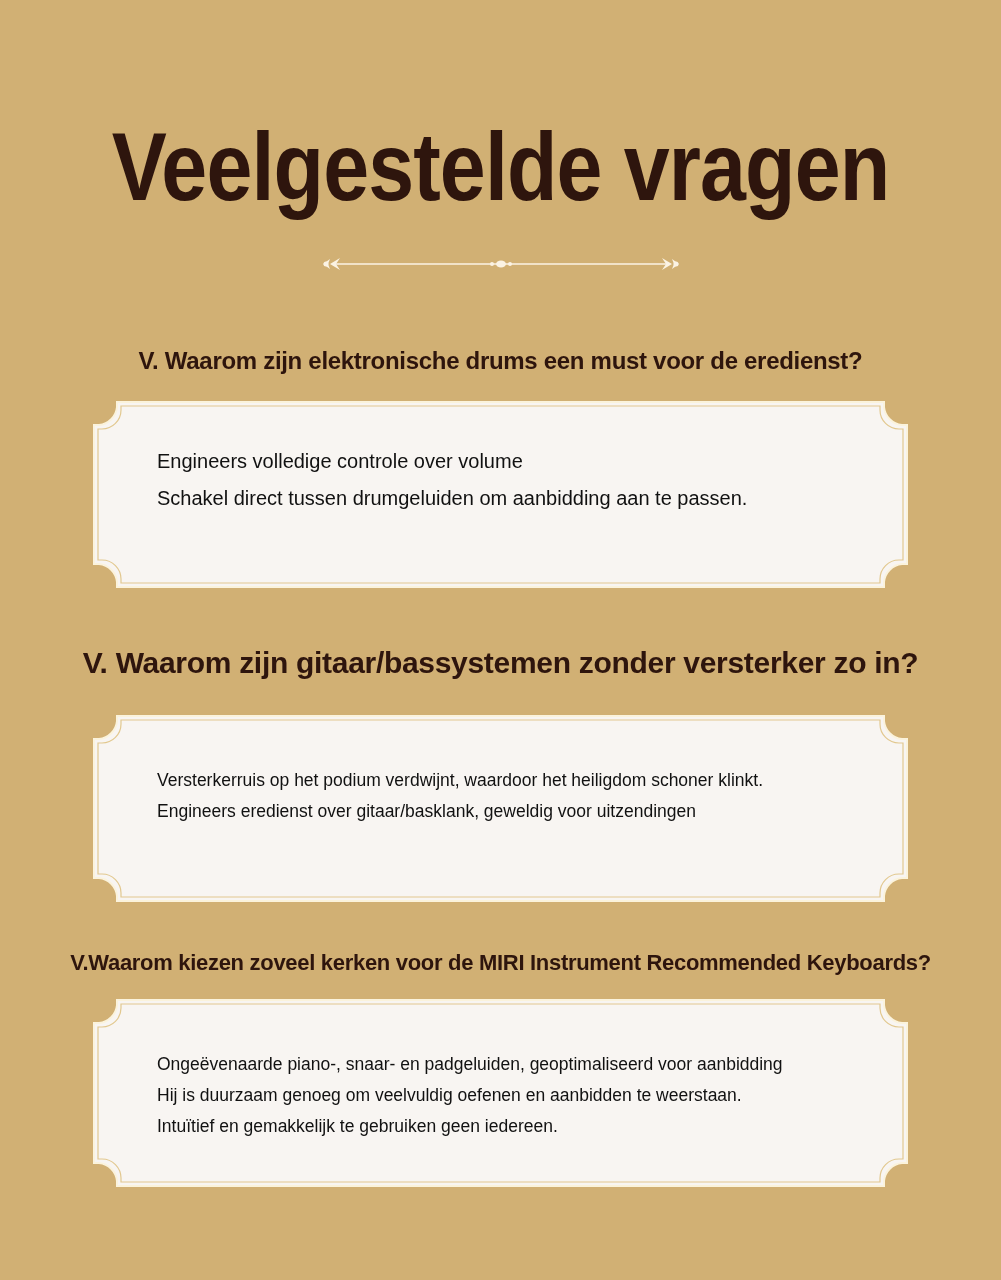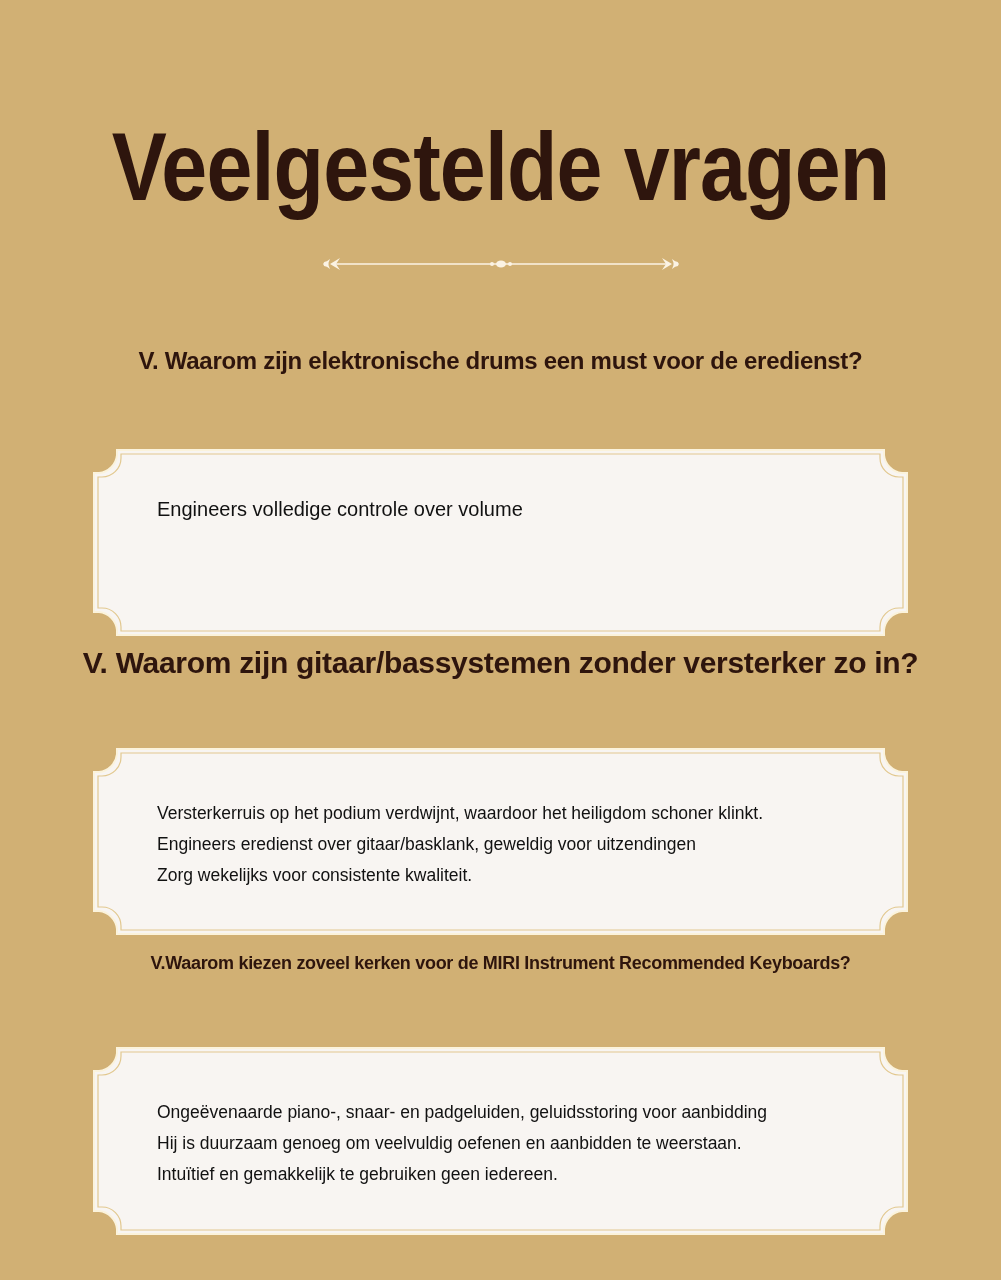--- a/index.html
+++ b/index.html
@@ -23,26 +23,26 @@
   }
   .divider { position: absolute; left: 320px; top: 255px; width: 362px; height: 18px; }
   .question {
     position: absolute; left: 0; width: 1001px; text-align: center;
     color: #2E150D; font-weight: bold; margin: 0;
     font-family: "Liberation Sans", sans-serif;
     letter-spacing: -0.3px;
   }
   .q1 { top: 345px; font-size: 24px; line-height: 32px; }
   .q2 { top: 646px; font-size: 30px; line-height: 34px; }
-  .q3 { top: 950px; font-size: 18px; line-height: 26px; }
-  .card { position: absolute; left: 93px; width: 815px; margin-top: 48px; }
+  .q3 { top: 950px; font-size: 22px; line-height: 26px; }
+  .card { position: absolute; left: 93px; width: 815px; }
   .card svg { position: absolute; left: 0; top: 0; }
   .card-lines { position: absolute; left: 64px; margin: 0; padding: 0; list-style: none; color: #111; }
   .c1 { top: 401px; height: 187px; }
-  .c2 { top: 700px; height: 187px; }
+  .c2 { top: 715px; height: 187px; }
   .c3 { top: 999px; height: 188px; }
   .c1 .card-lines { top: 42px; font-size: 20px; line-height: 36.5px; }
   .c2 .card-lines { top: 50px; font-size: 17.5px; line-height: 31px; }
   .c3 .card-lines { top: 50px; font-size: 17.5px; line-height: 31px; }
 </style>
 </head>
 <body>
 
 <h1 class="title">Veelgestelde vragen</h1>
 
@@ -63,40 +63,40 @@
 </svg>
 
 <h2 class="question q1">V. Waarom zijn elektronische drums een must voor de eredienst?</h2>
 <div class="card c1">
   <svg width="815" height="187" viewBox="0 0 815 187">
     <path d="M24 1 H791 V6 A20 20 0 0 0 809 24 H814 V163 H809 A20 20 0 0 0 791 181 V186 H24 V181 A20 20 0 0 0 6 163 H1 V24 H6 A20 20 0 0 0 24 6 Z" fill="#F8F5F2" stroke="#FBF3DC" stroke-width="2"></path>
     <path d="M28 5 H787 V9 A19 19 0 0 0 806 28 H810 V159 H806 A19 19 0 0 0 787 178 V182 H28 V178 A19 19 0 0 0 9 159 H5 V28 H9 A19 19 0 0 0 28 9 Z" fill="none" stroke="#E2C88F" stroke-width="1.2"></path>
   </svg>
   <ul class="card-lines">
     <li>Engineers volledige controle over volume</li>
+    <li>Schakel direct tussen drumgeluiden om aanbidding aan te passen.</li>
   </ul>
 </div>
 
 <h2 class="question q2">V. Waarom zijn gitaar/bassystemen zonder versterker zo in?</h2>
 <div class="card c2">
   <svg width="815" height="187" viewBox="0 0 815 187">
     <path d="M24 1 H791 V6 A20 20 0 0 0 809 24 H814 V163 H809 A20 20 0 0 0 791 181 V186 H24 V181 A20 20 0 0 0 6 163 H1 V24 H6 A20 20 0 0 0 24 6 Z" fill="#F8F5F2" stroke="#FBF3DC" stroke-width="2"></path>
     <path d="M28 5 H787 V9 A19 19 0 0 0 806 28 H810 V159 H806 A19 19 0 0 0 787 178 V182 H28 V178 A19 19 0 0 0 9 159 H5 V28 H9 A19 19 0 0 0 28 9 Z" fill="none" stroke="#E2C88F" stroke-width="1.2"></path>
   </svg>
   <ul class="card-lines">
     <li>Versterkerruis op het podium verdwijnt, waardoor het heiligdom schoner klinkt.</li>
     <li>Engineers eredienst over gitaar/basklank, geweldig voor uitzendingen</li>
-    <li>Zorg wekelijks voor consistente kwaliteit.</li>
   </ul>
 </div>
 
 <h2 class="question q3">V.Waarom kiezen zoveel kerken voor de MIRI Instrument Recommended Keyboards?</h2>
 <div class="card c3">
   <svg width="815" height="188" viewBox="0 0 815 188">
     <path d="M24 1 H791 V6 A20 20 0 0 0 809 24 H814 V164 H809 A20 20 0 0 0 791 182 V187 H24 V182 A20 20 0 0 0 6 164 H1 V24 H6 A20 20 0 0 0 24 6 Z" fill="#F8F5F2" stroke="#FBF3DC" stroke-width="2"></path>
     <path d="M28 5 H787 V9 A19 19 0 0 0 806 28 H810 V160 H806 A19 19 0 0 0 787 179 V183 H28 V179 A19 19 0 0 0 9 160 H5 V28 H9 A19 19 0 0 0 28 9 Z" fill="none" stroke="#E2C88F" stroke-width="1.2"></path>
   </svg>
   <ul class="card-lines">
-    <li>Ongeëvenaarde piano-, snaar- en padgeluiden, geluidsstoring voor aanbidding</li>
+    <li>Ongeëvenaarde piano-, snaar- en padgeluiden, geoptimaliseerd voor aanbidding</li>
     <li>Hij is duurzaam genoeg om veelvuldig oefenen en aanbidden te weerstaan.</li>
     <li>Intuïtief en gemakkelijk te gebruiken geen iedereen.</li>
   </ul>
 </div>
 
 </body></html>

